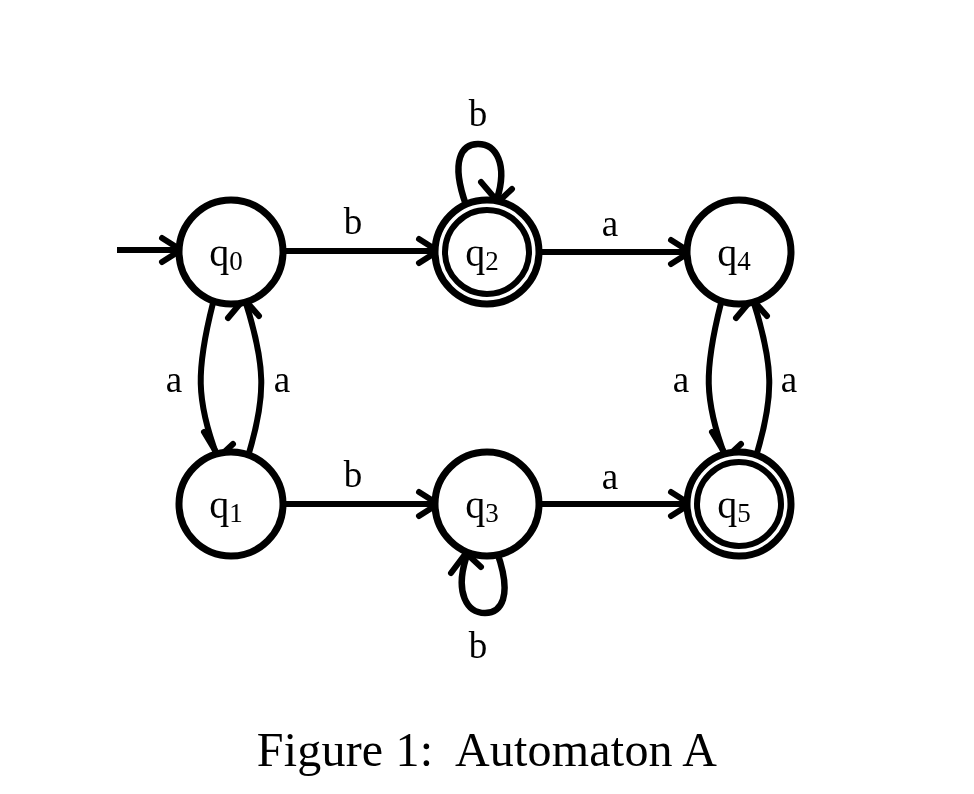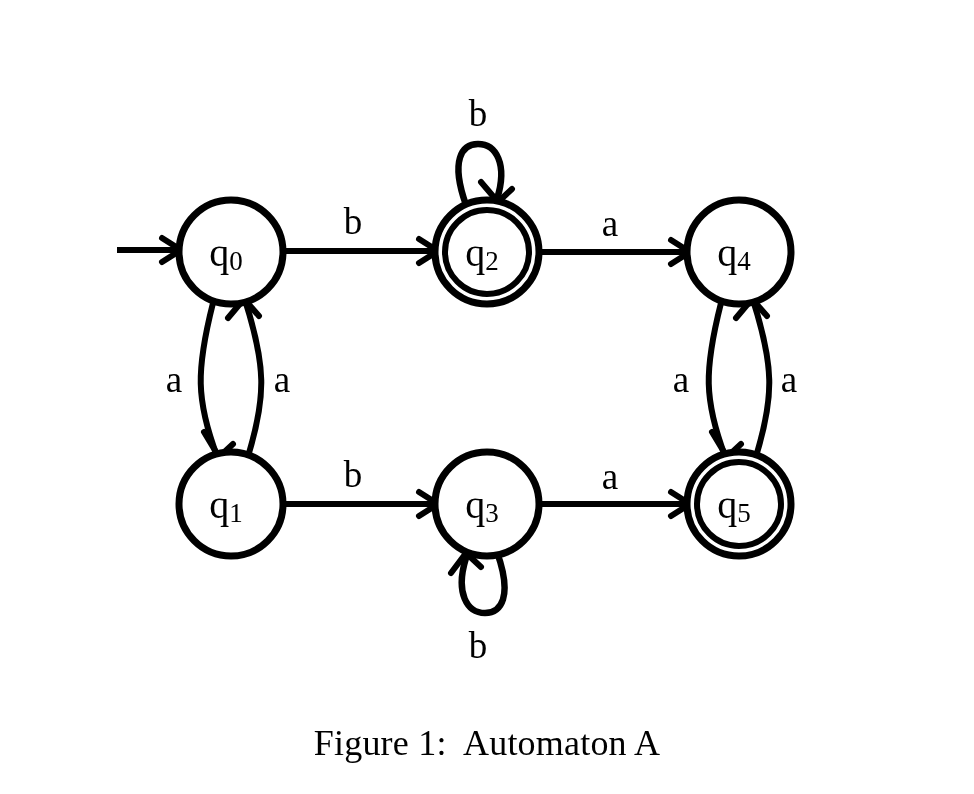--- a/index.html
+++ b/index.html
@@ -78,21 +78,21 @@
     text-anchor: middle;
     dominant-baseline: central;
   }
   #caption {
     position: absolute;
     left: 0;
     top: 722px;
     width: 974px;
     text-align: center;
     font-family: "Liberation Serif", "DejaVu Serif", serif;
-    font-size: 36px;
+    font-size: 48px;
     color: #000000;
     letter-spacing: 0.2px;
     white-space: pre;
   }
 </style>
 </head>
 <body>
 
 <div id="figure-root">
 

